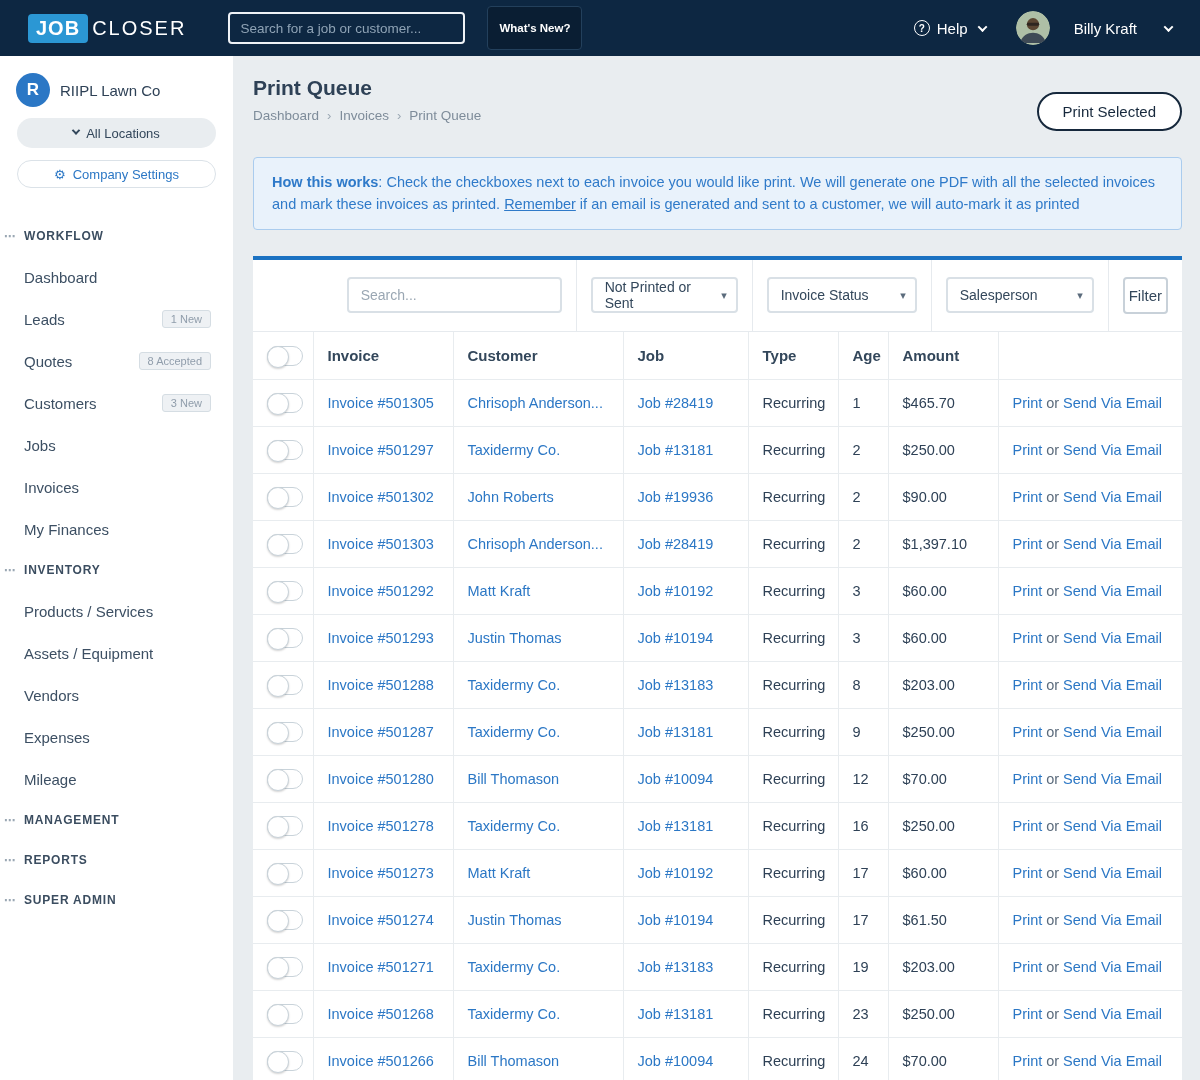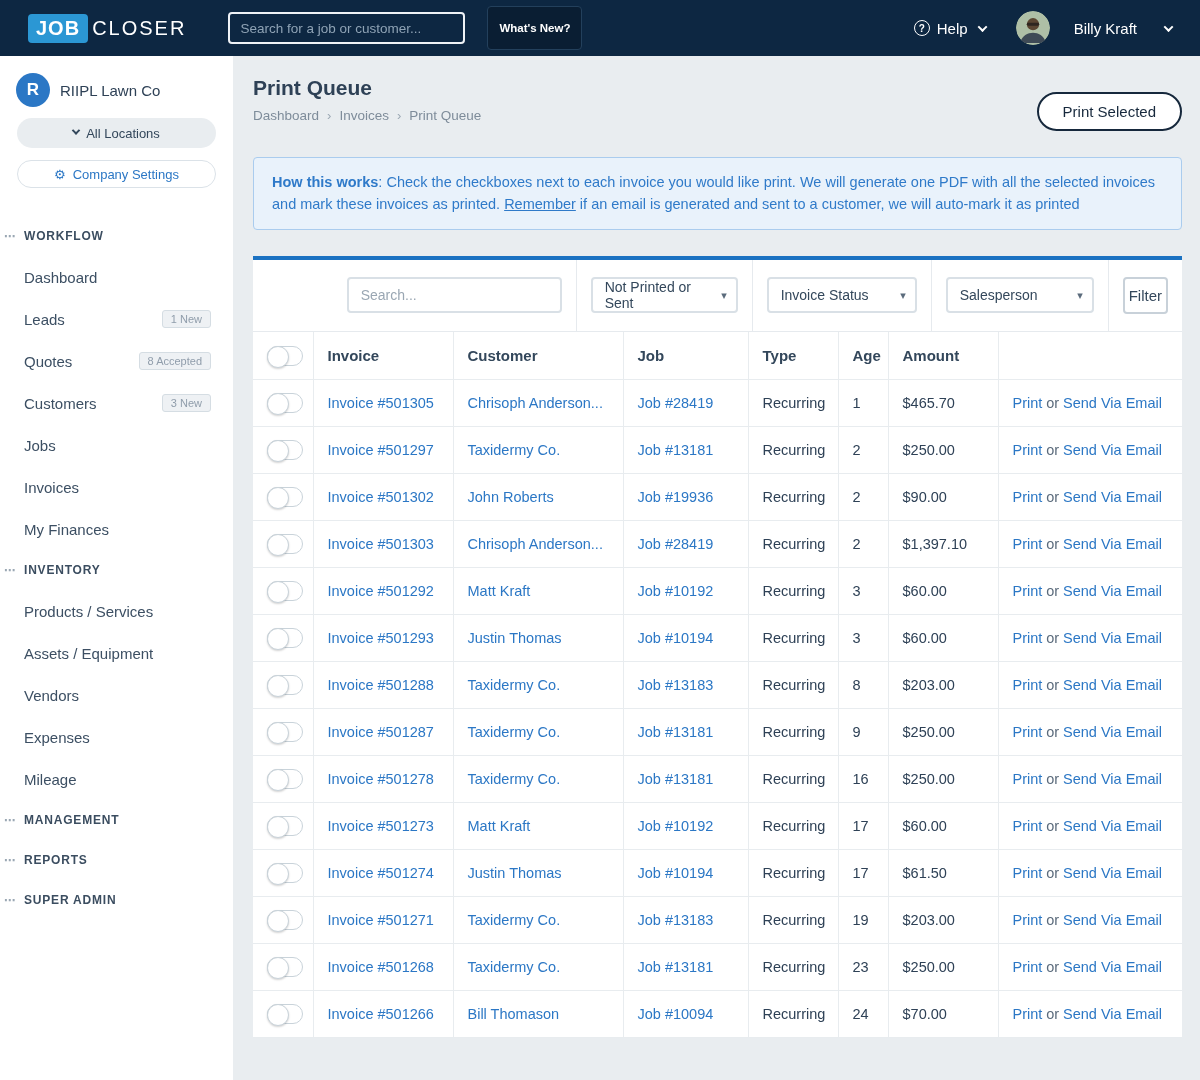--- a/index.html
+++ b/index.html
@@ -337,20 +337,30 @@
               <td><a class="lnk" data-interactable="true">Invoice #501287</a></td>
               <td><a class="lnk" data-interactable="true">Taxidermy Co.</a></td>
               <td><a class="lnk" data-interactable="true">Job #13181</a></td>
               <td class="c-text" data-interactable="false">Recurring</td>
               <td class="c-text" data-interactable="false">9</td>
               <td class="c-text" data-interactable="false">$250.00</td>
               <td><a class="lnk" data-interactable="true">Print</a> <span class="or" data-interactable="false">or</span> <a class="lnk" data-interactable="true">Send Via Email</a></td>
             </tr>
             <tr data-interactable="false">
               <td><span class="toggle" data-interactable="true"></span></td>
+              <td><a class="lnk" data-interactable="true">Invoice #501280</a></td>
+              <td><a class="lnk" data-interactable="true">Bill Thomason</a></td>
+              <td><a class="lnk" data-interactable="true">Job #10094</a></td>
+              <td class="c-text" data-interactable="false">Recurring</td>
+              <td class="c-text" data-interactable="false">12</td>
+              <td class="c-text" data-interactable="false">$70.00</td>
+              <td><a class="lnk" data-interactable="true">Print</a> <span class="or" data-interactable="false">or</span> <a class="lnk" data-interactable="true">Send Via Email</a></td>
+            </tr>
+            <tr data-interactable="false">
+              <td><span class="toggle" data-interactable="true"></span></td>
               <td><a class="lnk" data-interactable="true">Invoice #501278</a></td>
               <td><a class="lnk" data-interactable="true">Taxidermy Co.</a></td>
               <td><a class="lnk" data-interactable="true">Job #13181</a></td>
               <td class="c-text" data-interactable="false">Recurring</td>
               <td class="c-text" data-interactable="false">16</td>
               <td class="c-text" data-interactable="false">$250.00</td>
               <td><a class="lnk" data-interactable="true">Print</a> <span class="or" data-interactable="false">or</span> <a class="lnk" data-interactable="true">Send Via Email</a></td>
             </tr>
             <tr data-interactable="false">
               <td><span class="toggle" data-interactable="true"></span></td>

